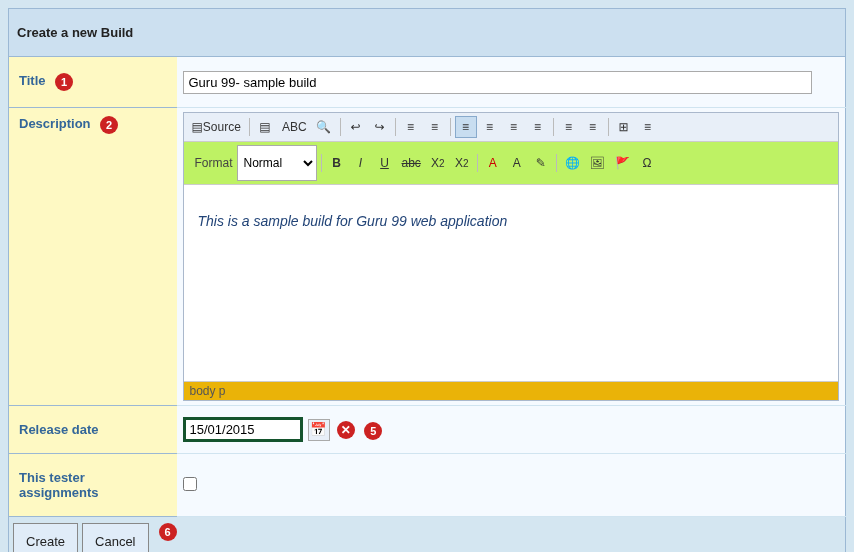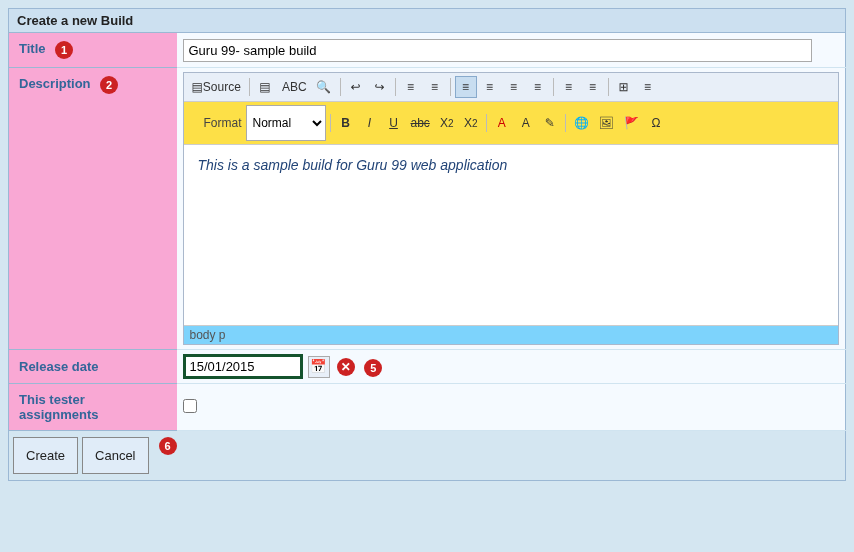--- a/index.html
+++ b/index.html
@@ -16,36 +16,36 @@
     }
     .main-container {
       width: 854px;
       background: #d4e6f1;
       padding: 8px;
     }
     .window-title {
       background: #cce0f0;
       border: 1px solid #9bb8d4;
       border-bottom: none;
-      padding: 4px 8px;
+      padding: 16px 8px;
       font-size: 13px;
       font-weight: bold;
       color: #222;
     }
     .form-table {
       width: 100%;
       border-collapse: collapse;
       background: #eaf2fb;
       border: 1px solid #9bb8d4;
     }
     .form-table tr > td:first-child {
-      background: #f9a8d4;
+      background: #fef9c3;
       color: #336699;
       font-weight: bold;
-      padding: 8px 10px;
+      padding: 16px 10px;
       vertical-align: middle;
       width: 168px;
       border-bottom: 1px solid #9bb8d4;
       position: relative;
     }
     .form-table tr > td:last-child {
       background: #f5faff;
       padding: 4px 6px;
       vertical-align: middle;
       border-bottom: 1px solid #d0e4f0;
@@ -69,22 +69,22 @@
       gap: 2px;
       padding: 3px 4px;
       background: #e8eff8;
       border-bottom: 1px solid #ccc;
       flex-wrap: nowrap;
     }
     .rte-toolbar2 {
       display: flex;
       align-items: center;
       gap: 2px;
-      padding: 3px 20px;
-      background: #fde047;
+      padding: 3px 11px;
+      background: #bef264;
       border-bottom: 1px solid #ccc;
     }
     .rte-btn {
       display: inline-flex;
       align-items: center;
       justify-content: center;
       min-width: 22px;
       height: 22px;
       padding: 1px 3px;
       border: 1px solid transparent;
@@ -103,24 +103,25 @@
       background: #bbb;
       margin: 0 2px;
     }
     .rte-content {
       min-height: 180px;
       padding: 12px 14px;
       background: white;
       color: #224477;
       font-size: 14px;
       font-style: italic;
+      margin-top: 16px;
     }
     .rte-statusbar {
       padding: 2px 6px;
-      background: #7dd3fc;
+      background: #eab308;
       border-top: 1px solid #ccc;
       font-size: 12px;
       color: #555;
     }
     .format-select {
       height: 36px;
       font-size: 12px;
       border: 1px solid #aaa;
       background: white;
       padding: 0 2px;

